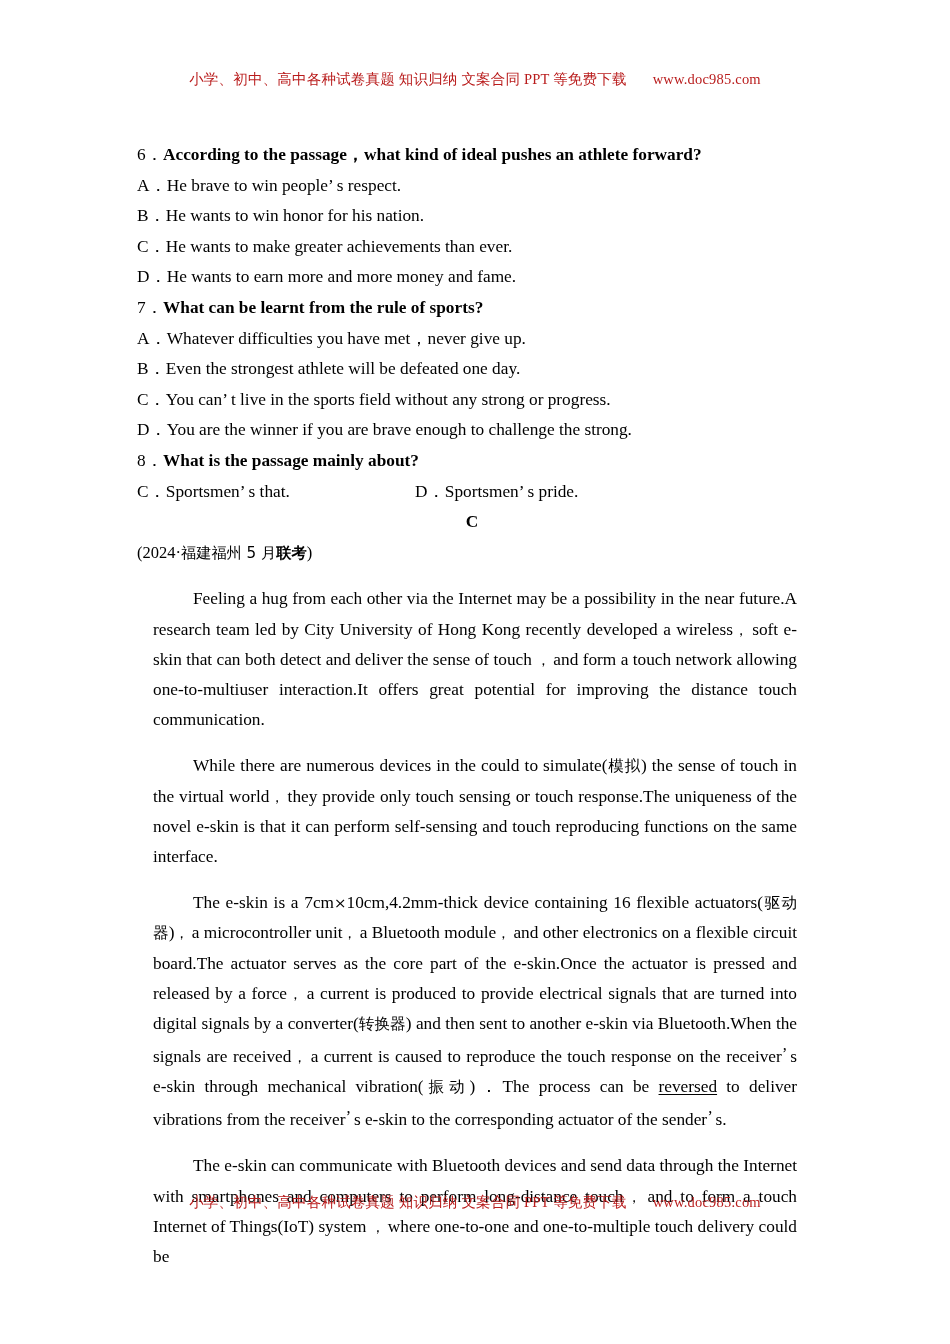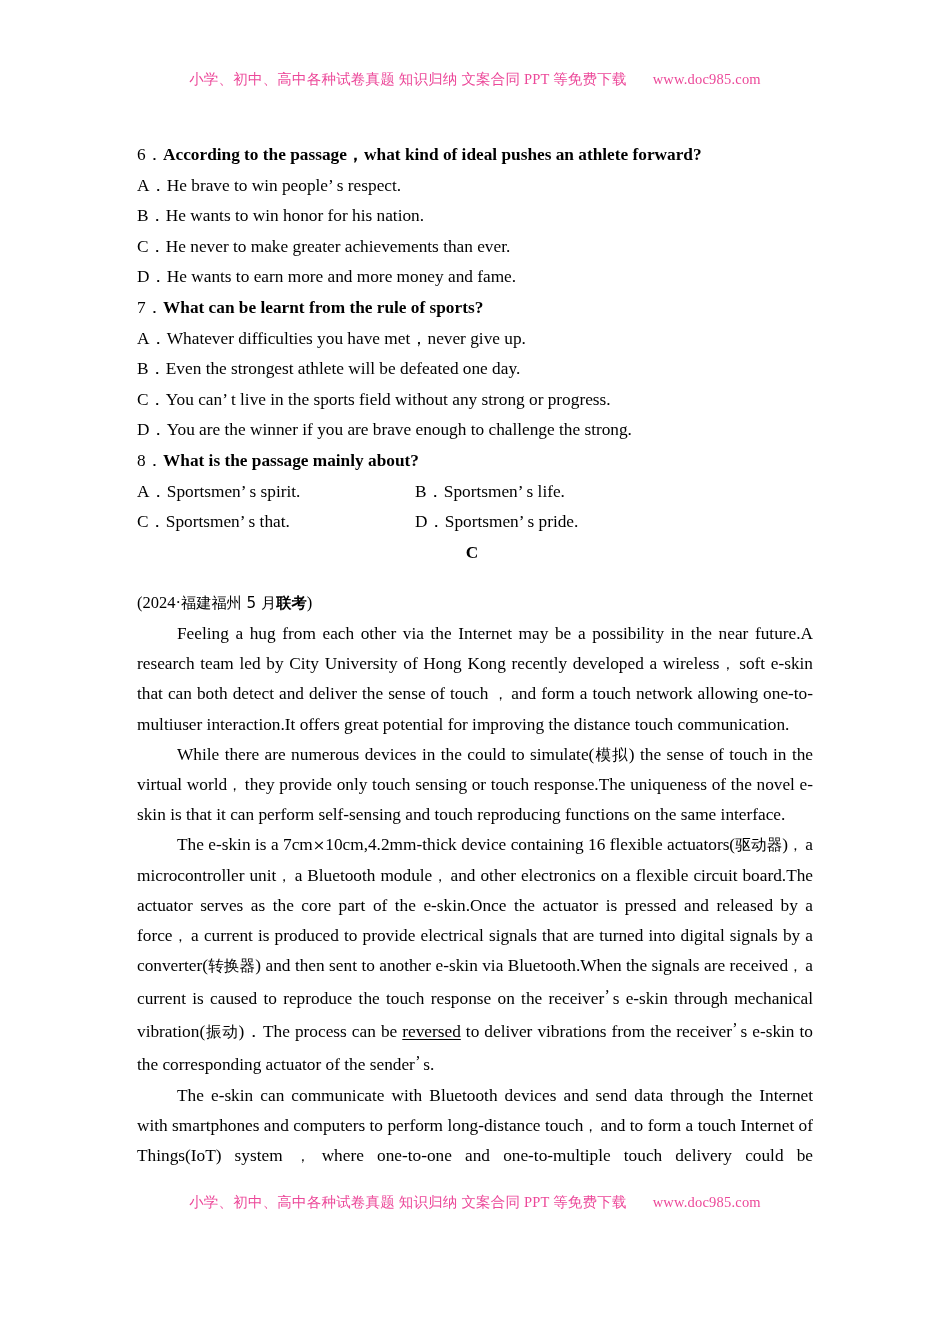--- a/index.html
+++ b/index.html
@@ -16,21 +16,21 @@
     color: #000000;
     overflow: hidden;
   }
   .runner {
     position: absolute;
     left: 137px;
     width: 676px;
     text-align: center;
     font-family: "Liberation Serif", "DejaVu Serif", serif;
     font-size: 14.5px;
-    color: #ec4899;
+    color: #b91c1c;
     letter-spacing: 0.2px;
     white-space: nowrap;
   }
   .runner-head { top: 70px; }
   .runner-foot { top: 1193px; }
   .runner .gap { display: inline-block; width: 26px; }
 
   .content {
     position: absolute;
     left: 137px;
@@ -69,27 +69,26 @@
     font-weight: bold;
     font-size: 17.3px;
     line-height: 30.6px;
     padding-right: 6px;
   }
 
   .source {
     font-size: 16.5px;
     line-height: 30.6px;
     white-space: nowrap;
-    margin-top: 20px;
   }
   .source .cn { font-family: "DejaVu Sans", sans-serif; font-size: 15.2px; }
   .source .cn-b { font-family: "DejaVu Sans", sans-serif; font-size: 15.2px; font-weight: bold; }
 
   p.para {
-    margin: 0;
+    margin: 16px;
     font-size: 17.3px;
     line-height: 30.2px;
     text-align: justify;
     text-justify: inter-word;
     text-indent: 40px;
     -webkit-hyphens: none;
     hyphens: none;
   }
   p.para.last {
     text-align: justify;
@@ -128,40 +127,36 @@
 
   <div class="content">
 
 
     <div class="qline"><span class="marker">6．</span><span>According to the passage，what kind of ideal pushes an athlete forward?</span></div>
 
     <div class="opt"><span class="marker">A．</span><span>He brave to win people’ s respect.</span></div>
 
     <div class="opt"><span class="marker">B．</span><span>He wants to win honor for his nation.</span></div>
 
-    <div class="opt"><span class="marker">C．</span><span>He never to make greater achievements than ever.</span></div>
+    <div class="opt"><span class="marker">C．</span><span>He wants to make greater achievements than ever.</span></div>
 
     <div class="opt"><span class="marker">D．</span><span>He wants to earn more and more money and fame.</span></div>
 
     <div class="qline"><span class="marker">7．</span><span>What can be learnt from the rule of sports?</span></div>
 
     <div class="opt"><span class="marker">A．</span><span>Whatever difficulties you have met，never give up.</span></div>
 
     <div class="opt"><span class="marker">B．</span><span>Even the strongest athlete will be defeated one day.</span></div>
 
     <div class="opt"><span class="marker">C．</span><span>You can’ t live in the sports field without any strong or progress.</span></div>
 
     <div class="opt"><span class="marker">D．</span><span>You are the winner if you are brave enough to challenge the strong.</span></div>
 
     <div class="qline"><span class="marker">8．</span><span>What is the passage mainly about?</span></div>
 
-    <div class="two-col">
-      <span class="marker">A．</span><span>Sportsmen’ s spirit.</span>
-      <span class="col-b"><span class="marker">B．</span><span>Sportsmen’ s life.</span></span>
-    </div>
 
     <div class="two-col">
       <span class="marker">C．</span><span>Sportsmen’ s that.</span>
       <span class="col-b"><span class="marker">D．</span><span>Sportsmen’ s pride.</span></span>
     </div>
 
     <div class="section-letter">C</div>
 
     <div class="source"><span>(2024·</span><span class="cn">福建福州</span><span class="cn"> 5 月</span><span class="cn-b">联考</span><span>)</span></div>
 

